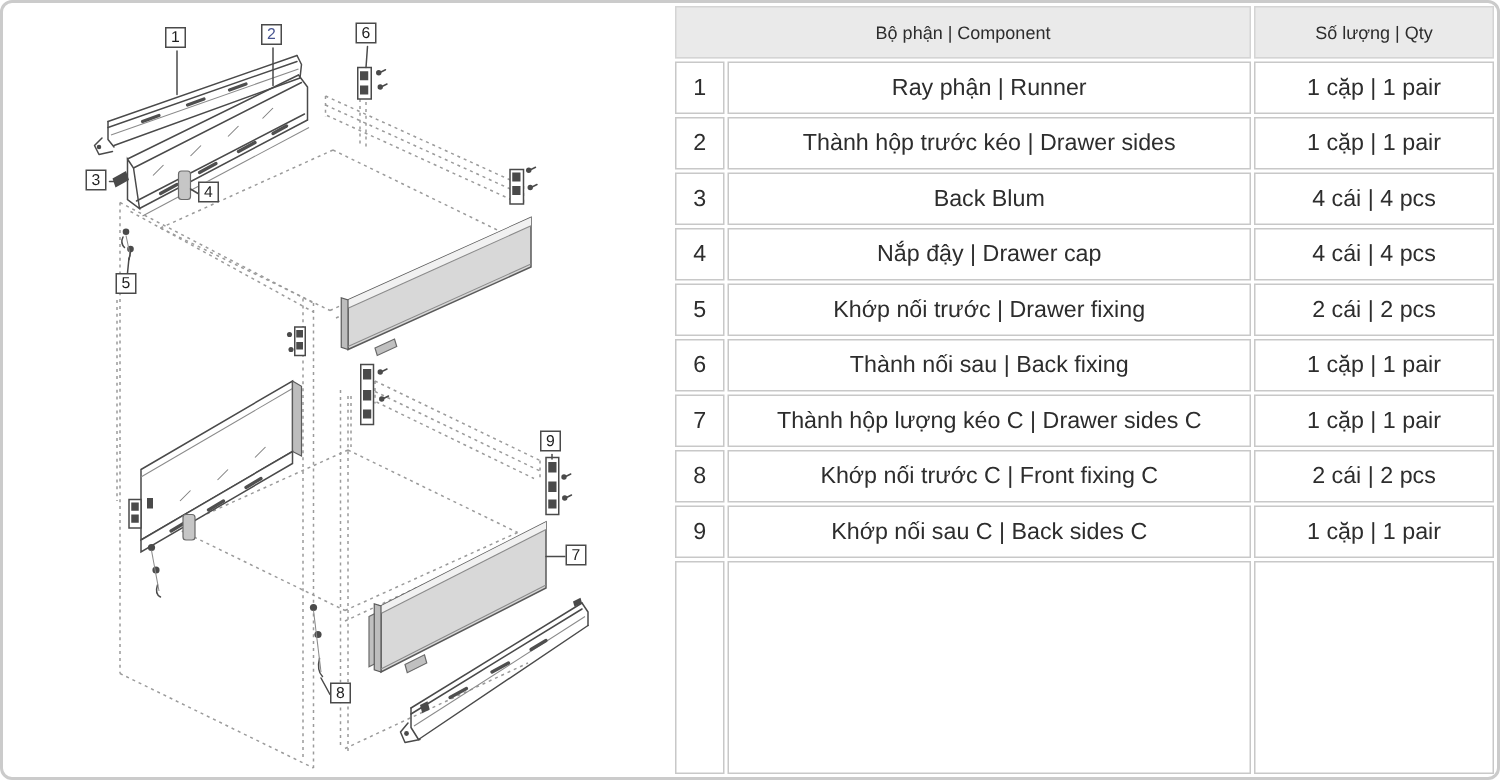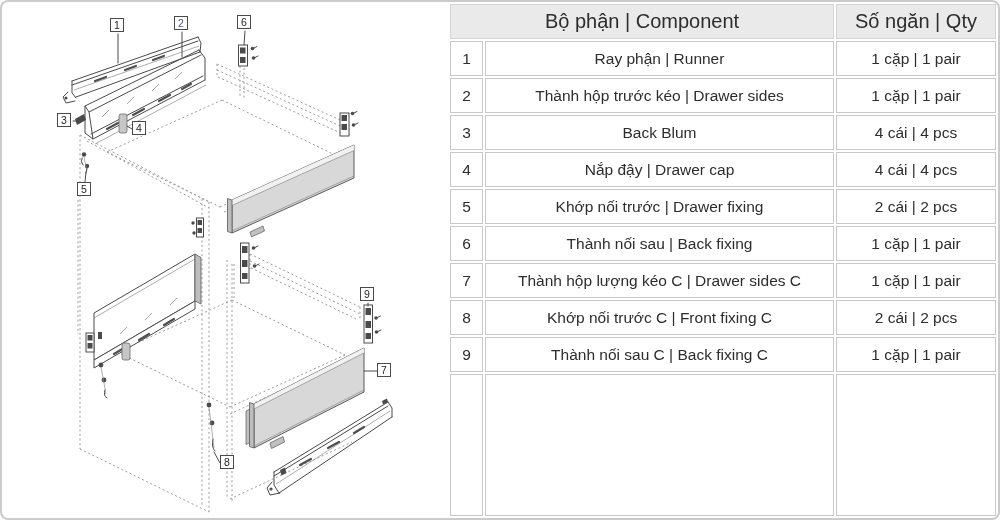--- a/index.html
+++ b/index.html
@@ -30,21 +30,21 @@
   .thin{ stroke:#8a8a8a; stroke-width:0.7; fill:none; }
   .slot{ stroke:#4f4f4f; stroke-width:2.2; fill:none; stroke-linecap:round; }
   .hat { stroke:#7d7d7d; stroke-width:0.7; fill:none; }
   
   .tablewrap { position:absolute; left:446px; top:0; right:0; bottom:0; }
   table.parts {
     width:100%; height:100%; border-collapse:separate; border-spacing:2px; table-layout:fixed;
     font-size:15.5px; color:var(--text,#2d2d2d);
   }
   table.parts th, table.parts td { border:1px solid var(--table-border,#c8c8c8); text-align:center; padding:0 4px; font-weight:normal; overflow:hidden; white-space:nowrap; }
-  table.parts th { background:var(--header-bg,#eaeaea); border-color:#d4d4d4; font-size:20px; height:33px; }
+  table.parts th { background:var(--header-bg,#eaeaea); border-color:#d4d4d4; font-size:12px; height:33px; }
   tr.item td { height:33px; }
   tr.filler td { background:#fff; }
 </style>
 </head>
 <body>
 
 <div class="card">
 
   <div class="diagram">
     <svg width="450" height="516" viewBox="0 0 450 516">
@@ -270,21 +270,21 @@
   <div class="tablewrap">
     <table class="parts">
       <colgroup>
           <col style="width:33px">
           <col>
           <col style="width:160px">
         </colgroup>
       <tbody>
           <tr>
         <th colspan="2">Bộ phận | Component</th>
-        <th>Số ngăn | Qty</th>
+        <th>Số lượng | Qty</th>
       </tr>
       <tr class="item">
         <td>1</td>
         <td>Ray phận | Runner</td>
         <td>1 cặp | 1 pair</td>
       </tr>
       <tr class="item">
         <td>2</td>
         <td>Thành hộp trước kéo | Drawer sides</td>
         <td>1 cặp | 1 pair</td>
@@ -314,21 +314,21 @@
         <td>Thành hộp lượng kéo C | Drawer sides C</td>
         <td>1 cặp | 1 pair</td>
       </tr>
       <tr class="item">
         <td>8</td>
         <td>Khớp nối trước C | Front fixing C</td>
         <td>2 cái | 2 pcs</td>
       </tr>
       <tr class="item">
         <td>9</td>
-        <td>Thành nối sau C | Back fixing C</td>
+        <td>Khớp nối sau C | Back sides C</td>
         <td>1 cặp | 1 pair</td>
       </tr>
       <tr class="filler">
         <td></td>
         <td></td>
         <td></td>
       </tr>
     </tbody>
       </table>
   </div>

